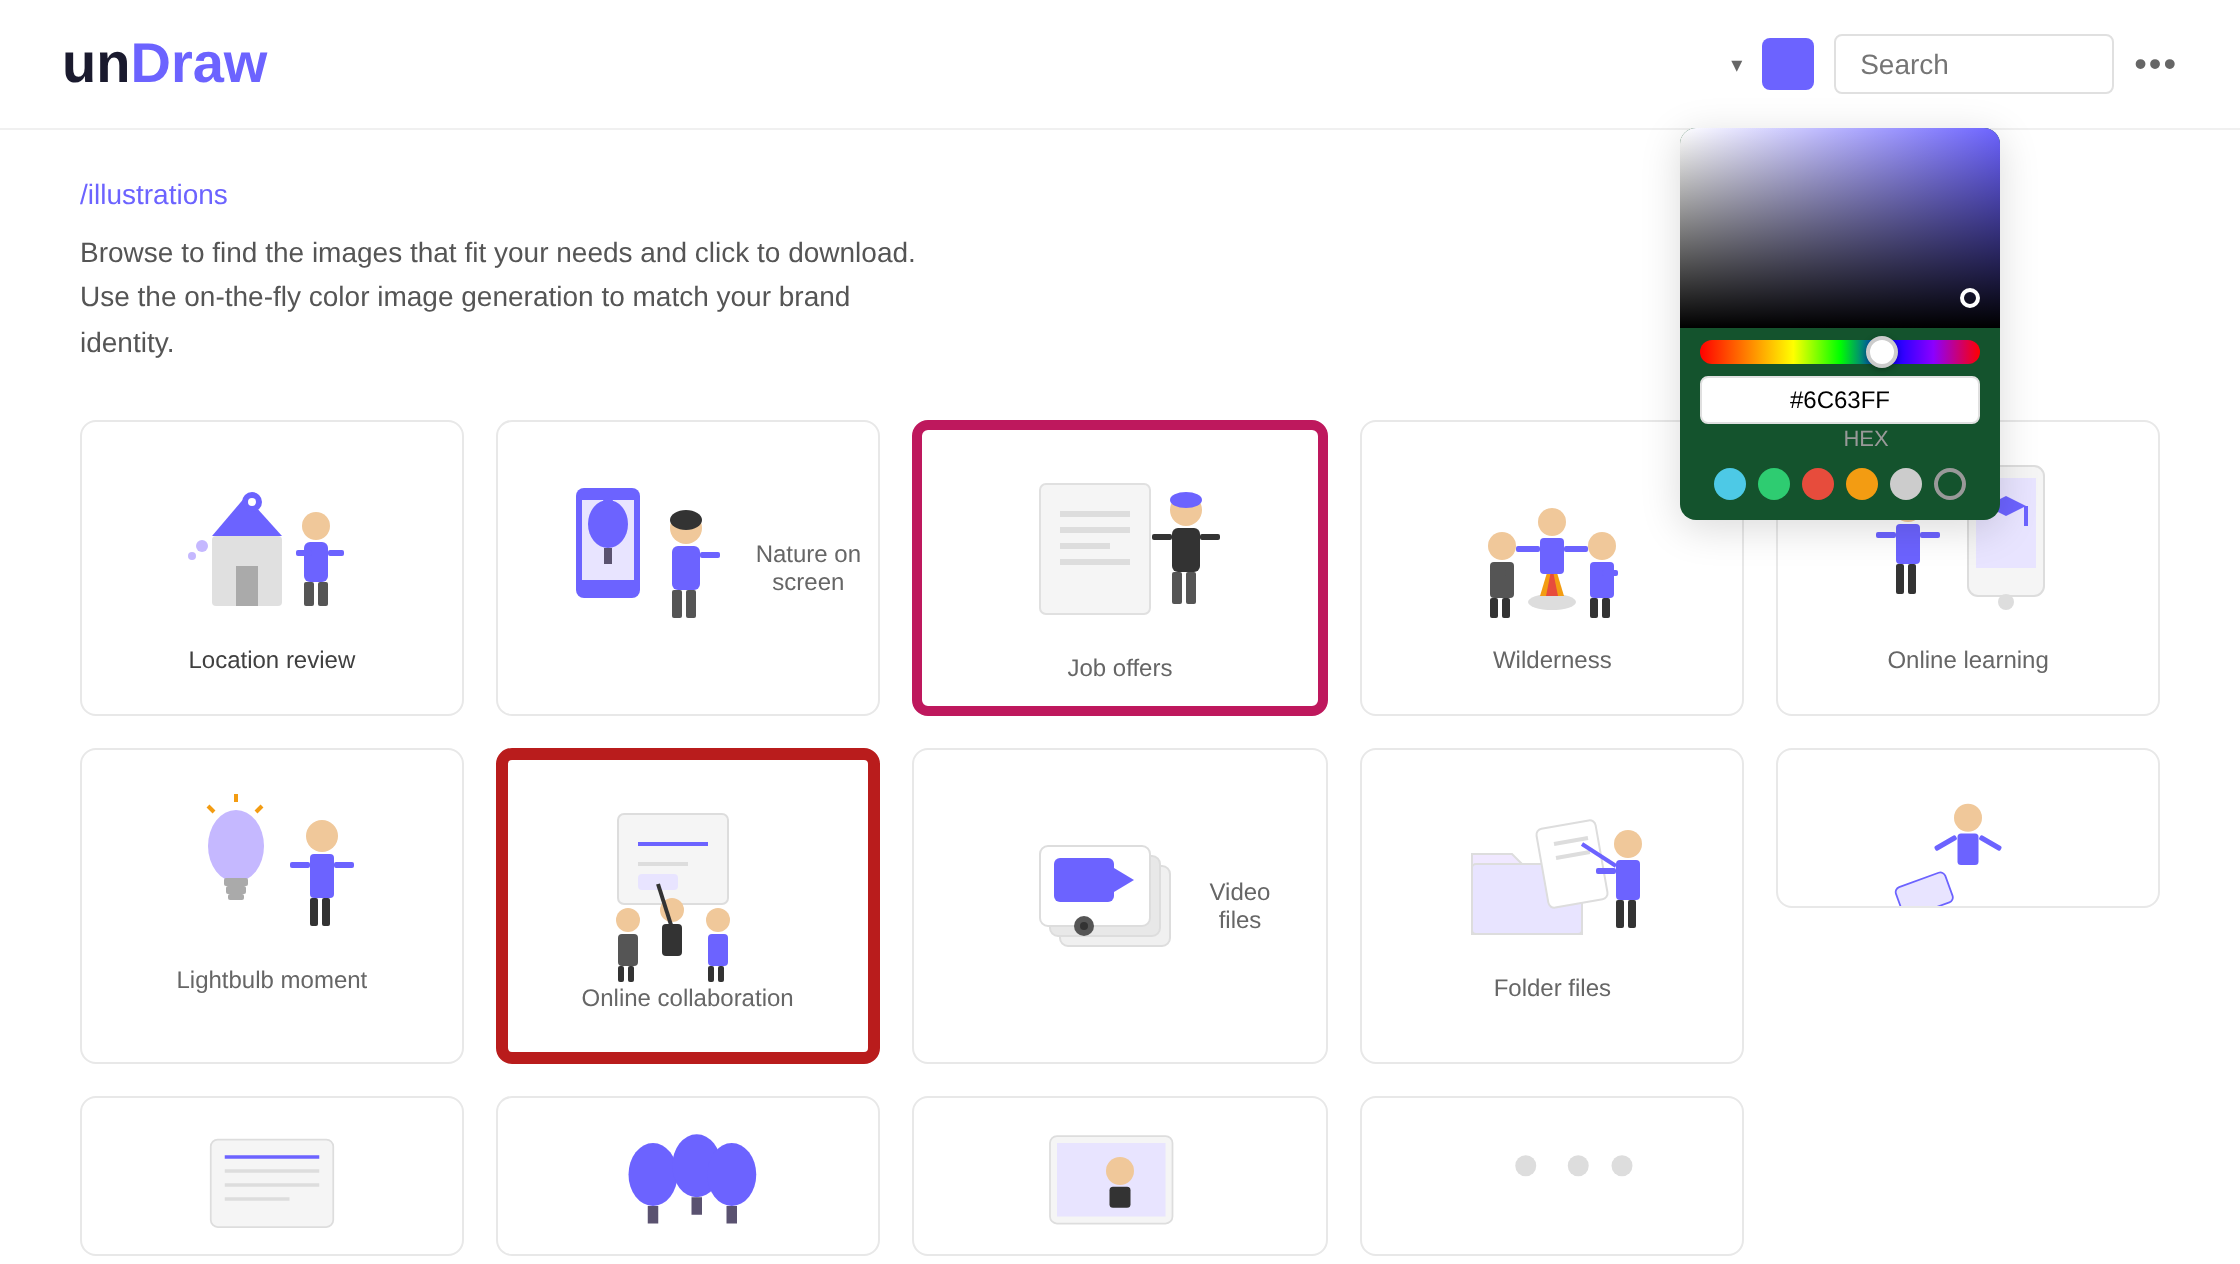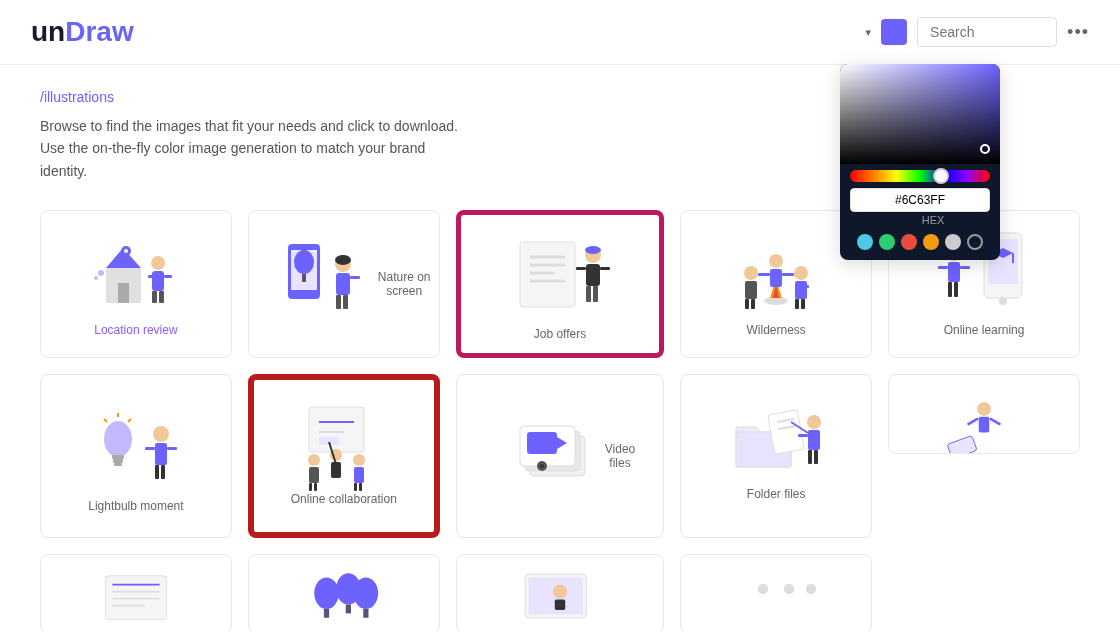--- a/index.html
+++ b/index.html
@@ -6,21 +6,21 @@
     body { font-family: -apple-system, BlinkMacSystemFont, 'Segoe UI', sans-serif; background: #fff; color: #333; }
   </style>
 </head>
 <body>
 
 <div style="display:flex;align-items:center;padding:16px 31px;border-bottom:1px solid #f0f0f0;position:relative;">
   <div style="font-size:28px;font-weight:800;color:#1a1a2e;margin-right:auto;">
     un<span style="color:#6c63ff;">Draw</span>
   </div>
 
-  <div style="position:absolute;top:64px;right:120px;background:#0f172a;border-radius:8px;box-shadow:0 4px 20px rgba(0,0,0,0.15);width:160px;z-index:100;overflow:hidden;">
+  <div style="position:absolute;top:64px;right:120px;background:#14532d;border-radius:8px;box-shadow:0 4px 20px rgba(0,0,0,0.15);width:160px;z-index:100;overflow:hidden;">
     <div style="width:160px;height:100px;background:linear-gradient(to bottom,rgba(0,0,0,0) 0%,rgba(0,0,0,1) 100%),linear-gradient(to right,#ffffff,#6c63ff);position:relative;">
       <div style="position:absolute;right:10px;bottom:10px;width:10px;height:10px;border-radius:50%;border:2px solid white;"></div>
     </div>
     <div style="padding:6px 10px 0;">
       <div style="height:12px;border-radius:6px;background:linear-gradient(to right,#ff0000,#ff7f00,#ffff00,#00ff00,#0000ff,#8b00ff,#ff0000);position:relative;">
         <div style="position:absolute;left:65%;top:-2px;width:16px;height:16px;border-radius:50%;background:white;border:2px solid #ccc;box-shadow:0 1px 3px rgba(0,0,0,0.3);transform:translateX(-50%);"></div>
       </div>
     </div>
     <div style="padding:6px 10px 2px;">
       <input type="text" style="border: 1px solid rgb(224, 224, 224); border-radius: 4px; padding: 4px 8px; font-size: 12px; width: 100%; text-align: center;" value="#6C63FF">
@@ -66,21 +66,21 @@
           <rect x="83" y="68" width="5" height="12" fill="#555" rx="1"></rect>
 
           <circle cx="50" cy="28" r="5" fill="#6c63ff"></circle>
           <circle cx="50" cy="28" r="2" fill="white"></circle>
           <line x1="50" y1="33" x2="50" y2="37" stroke="#6c63ff" stroke-width="2"></line>
 
           <circle cx="25" cy="50" r="3" fill="#c5b8ff"></circle>
           <circle cx="20" cy="55" r="2" fill="#c5b8ff"></circle>
         </svg>
       </div>
-      <span style="font-size:12px;color:#8b5cf6;text-align:center;">Location review</span>
+      <span style="font-size:12px;color:#404040;text-align:center;">Location review</span>
     </div>
 
     <div style="border:1px solid #e8e8e8;border-radius:8px;padding:4px;cursor:pointer;display:flex;flex-direction:row;align-items:center;">
       <div style="width:100%;height:100px;display:flex;align-items:center;justify-content:center;">
         <svg viewBox="0 0 120 100" width="120" height="100">
 
           <rect x="35" y="10" width="32" height="55" rx="4" fill="#6c63ff"></rect>
           <rect x="38" y="16" width="26" height="40" fill="#e8e4ff"></rect>
 
           <ellipse cx="51" cy="28" rx="10" ry="12" fill="#6c63ff"></ellipse>
@@ -166,21 +166,21 @@
           <rect x="24" y="59" width="4" height="15" fill="#333" rx="1"></rect>
           <rect x="30" y="59" width="4" height="15" fill="#333" rx="1"></rect>
 
           <polygon points="79,25 69,30 79,35 89,30" fill="#6c63ff"></polygon>
           <line x1="89" y1="30" x2="89" y2="40" stroke="#6c63ff" stroke-width="2"></line>
         </svg>
       </div>
       <span style="font-size:12px;color:#666;text-align:center;">Online learning</span>
     </div>
 
-    <div style="border:1px solid #e8e8e8;border-radius:8px;padding:24px;cursor:pointer;display:flex;flex-direction:column;align-items:center;">
+    <div style="border:1px solid #e8e8e8;border-radius:8px;padding:8px;cursor:pointer;display:flex;flex-direction:column;align-items:center;">
       <div style="width:100%;height:100px;display:flex;align-items:center;justify-content:center;">
         <svg viewBox="0 0 120 100" width="120" height="100">
 
           <ellipse cx="42" cy="40" rx="14" ry="18" fill="#c5b8ff"></ellipse>
           <rect x="36" y="56" width="12" height="4" fill="#aaa" rx="1"></rect>
           <rect x="37" y="60" width="10" height="4" fill="#aaa" rx="1"></rect>
           <rect x="38" y="64" width="8" height="3" fill="#aaa" rx="1"></rect>
           <line x1="42" y1="14" x2="42" y2="18" stroke="#f39c12" stroke-width="2"></line>
           <line x1="55" y1="20" x2="52" y2="23" stroke="#f39c12" stroke-width="2"></line>
           <line x1="28" y1="20" x2="31" y2="23" stroke="#f39c12" stroke-width="2"></line>

